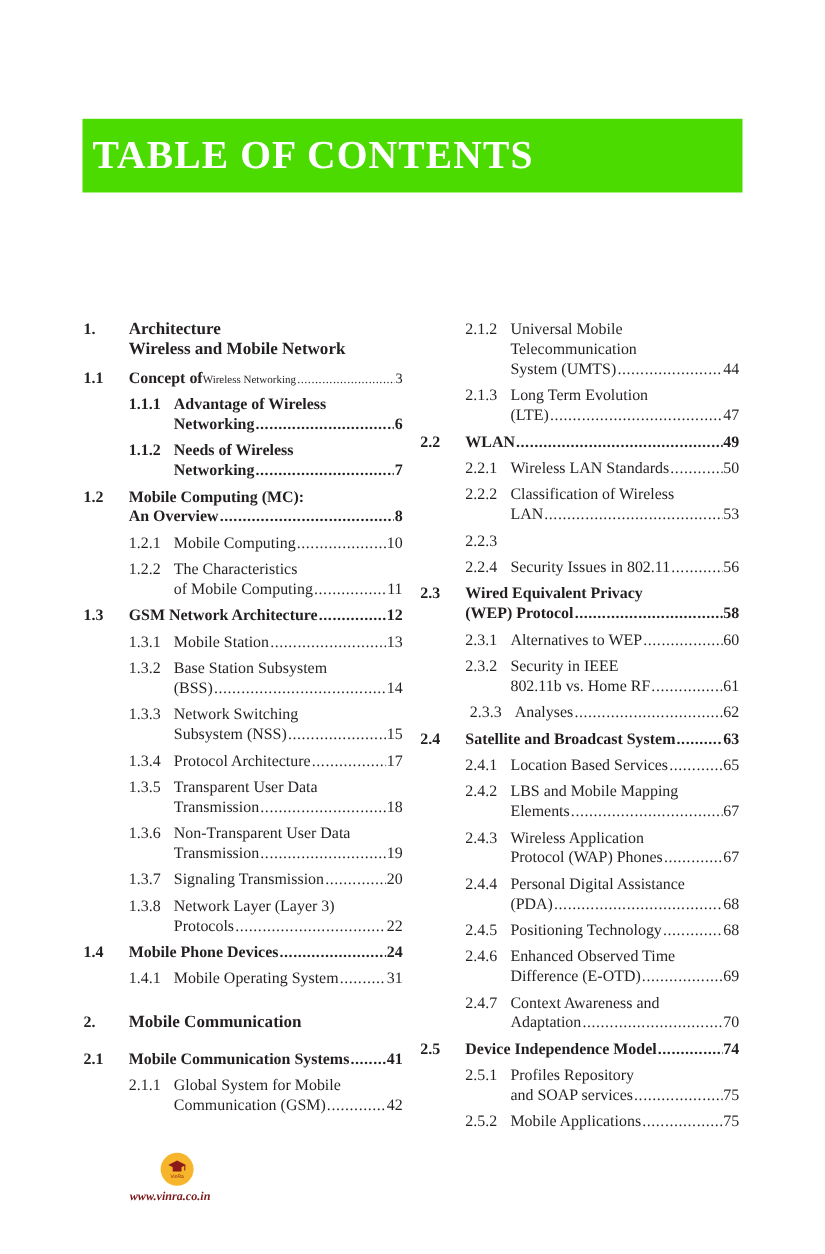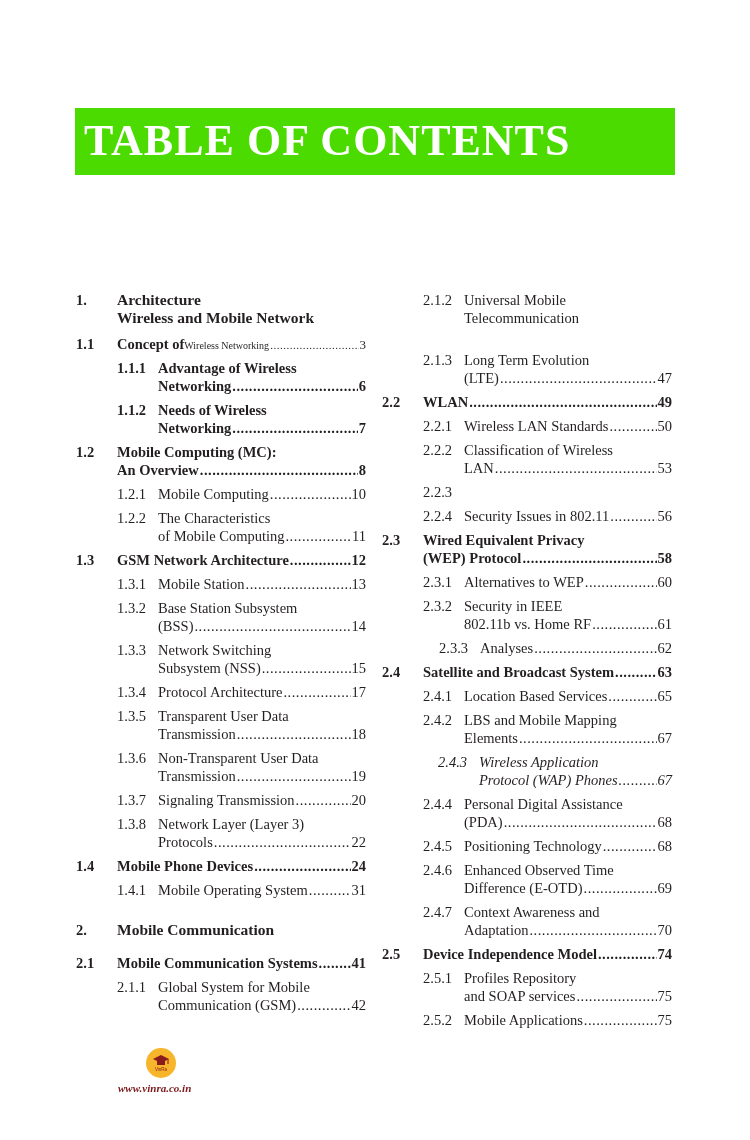--- a/index.html
+++ b/index.html
@@ -22,21 +22,21 @@
       width: 600px;
       height: 67px;
       background: #4cdb00;
     }
     .banner-title {
       position: absolute;
       left: 9px;
       top: 5px;
       font-family: "Liberation Serif", "DejaVu Serif", serif;
       font-weight: bold;
-      font-size: 44px;
+      font-size: 36px;
       line-height: 56px;
       color: #ffffff;
       letter-spacing: 1px;
       white-space: nowrap;
     }
     .col {
       position: absolute;
       top: 291px;
     }
     .col-left { left: 76px; width: 290px; }
@@ -363,20 +363,25 @@
 <div class="col col-right" id="col-right">
     <div class="entry lvl-sub" style="position: absolute; left: 0px; right: 0px; top: 0px;">
       <span class="num">2.1.2</span>
       <div class="body">
         <div class="line">
           <span class="txt">Universal Mobile</span>
         </div>
         <div class="line">
           <span class="txt">Telecommunication</span>
         </div>
+        <div class="line">
+          <span class="txt">System (UMTS)</span>
+          <span class="dots"></span>
+          <span class="pg">44</span>
+        </div>
       </div>
     </div>
     <div class="entry lvl-sub" style="position: absolute; left: 0px; right: 0px; top: 60px;">
       <span class="num">2.1.3</span>
       <div class="body">
         <div class="line">
           <span class="txt">Long Term Evolution</span>
         </div>
         <div class="line">
           <span class="txt">(LTE)</span>
@@ -460,21 +465,21 @@
         <div class="line">
           <span class="txt">Security in IEEE</span>
         </div>
         <div class="line">
           <span class="txt">802.11b vs. Home RF</span>
           <span class="dots"></span>
           <span class="pg">61</span>
         </div>
       </div>
     </div>
-    <div class="entry lvl-sub" style="position: absolute; left: 16px; right: 0px; top: 348px;">
+    <div class="entry lvl-sub" style="position: absolute; left: 4px; right: 0px; top: 348px;">
       <span class="num">2.3.3</span>
       <div class="body">
         <div class="line">
           <span class="txt">Analyses</span>
           <span class="dots"></span>
           <span class="pg">62</span>
         </div>
       </div>
     </div>
     <div class="entry lvl-sec" style="position: absolute; left: 0px; right: 0px; top: 372px;">
@@ -503,21 +508,21 @@
         <div class="line">
           <span class="txt">LBS and Mobile Mapping</span>
         </div>
         <div class="line">
           <span class="txt">Elements</span>
           <span class="dots"></span>
           <span class="pg">67</span>
         </div>
       </div>
     </div>
-    <div class="entry lvl-sub" style="position: absolute; left: 15px; right: 0px; top: 462px; font-style: italic;">
+    <div class="entry lvl-sub" style="position: absolute; left: 0px; right: 0px; top: 462px;">
       <span class="num">2.4.3</span>
       <div class="body">
         <div class="line">
           <span class="txt">Wireless Application</span>
         </div>
         <div class="line">
           <span class="txt">Protocol (WAP) Phones</span>
           <span class="dots"></span>
           <span class="pg">67</span>
         </div>

